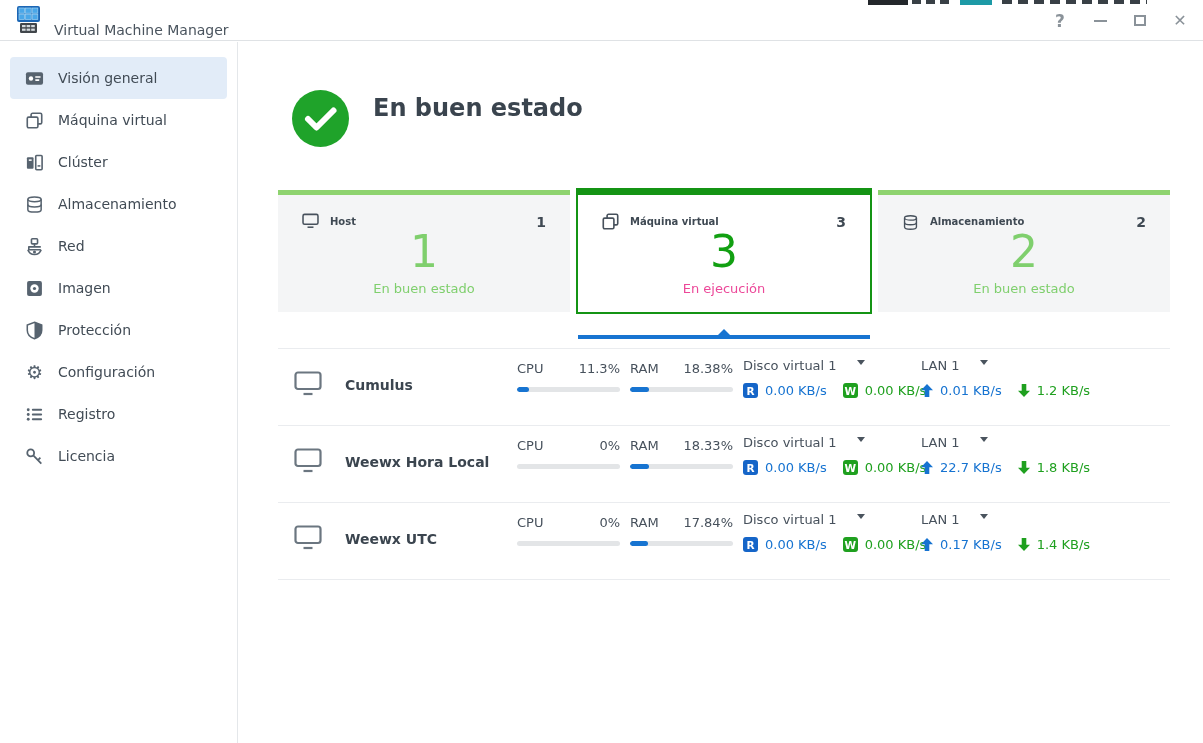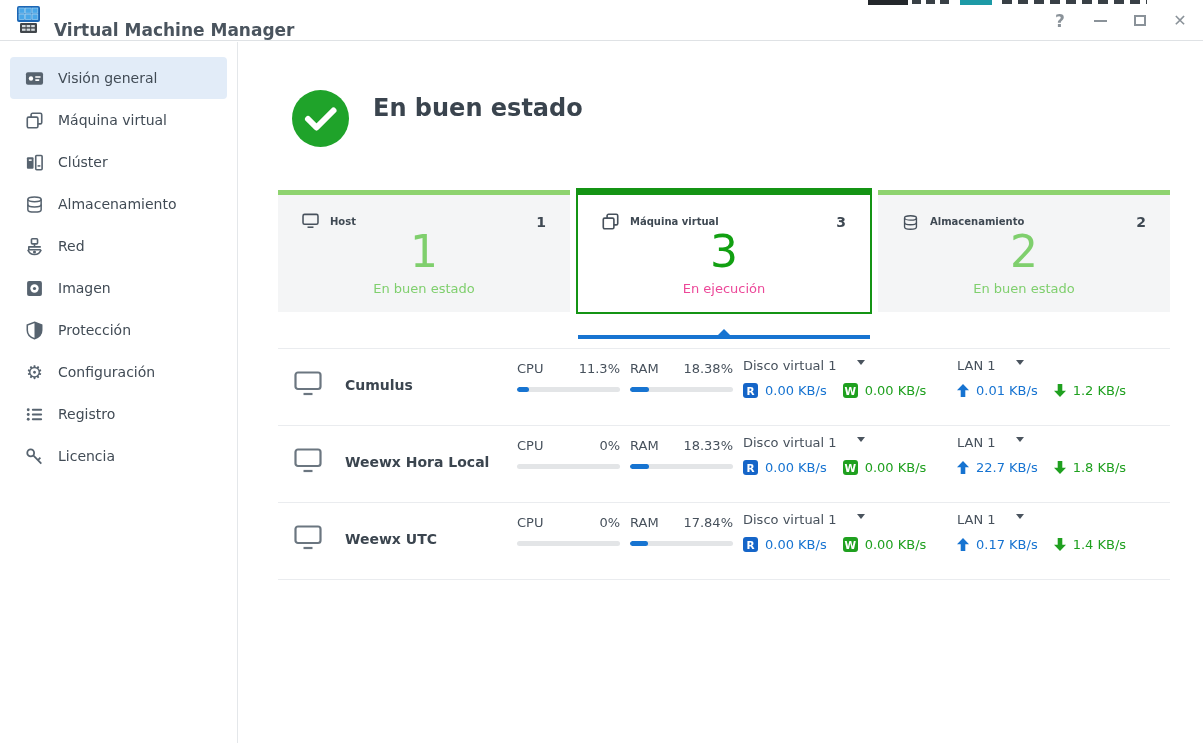--- a/index.html
+++ b/index.html
@@ -14,21 +14,21 @@
   .frag-teal  { left:960px; width:32px; height:5px; background:#1d9aa6; }
   .frag-d1 { left:912px; width:42px; height:4px;
     background:repeating-linear-gradient(90deg,#394046 0 9px,transparent 9px 14px); }
   .frag-d2 { left:1002px; width:145px; height:4px;
     background:repeating-linear-gradient(90deg,#394046 0 10px,transparent 10px 16px); }
 
   
   .titlebar { position:absolute; top:0; left:0; width:1203px; height:41px;
     background:#fff; border-bottom:1px solid #dfe2e5; display:flex; align-items:center; }
   .app-icon { margin-left:12px; width:32px; height:32px; display:inline-flex; }
-  .app-title { margin-left:10px; font-size:17px; font-weight:bold; color:#4a545e;margin-top:20px; }
+  .app-title { margin-left:10px; font-size:14px; font-weight:normal; color:#4a545e;margin-top:20px; }
   .win-controls { position:absolute; right:14px; top:0; height:41px;
     display:flex; align-items:center; gap:22px; }
   .wc { width:18px; height:18px; display:inline-flex; align-items:center;
     justify-content:center; color:#8a9299; font-size:16px; cursor:pointer; }
   .wc-help { font-size:17px; font-weight:bold; }
   .wc-min i { display:block; width:13px; height:2px; background:#8a9299; }
   .wc-max i { display:block; width:12px; height:11px; border:2px solid #8a9299; }
 
   
   .sidebar { position:absolute; top:42px; left:0; width:238px; height:701px;
@@ -73,21 +73,21 @@
   .vm-row { position:relative; height:77px; border-bottom:1px solid #eaecef; }
   .vm-icon { position:absolute; left:16px; top:22px; width:28px; height:25px; color:#6b7680; }
   .vm-name { position:absolute; left:67px; top:28px; font-size:14px; font-weight:bold;
     color:#3b454f; width:160px; }
   .meter { position:absolute; top:12px; width:103px; }
   .meter.cpu { left:239px; } .meter.ram { left:352px; }
   .meter-top { display:flex; justify-content:space-between; font-size:13px; color:#47515c; }
   .track { margin-top:11px; height:5px; border-radius:3px; background:#e3e5e7; overflow:hidden; }
   .fill { height:5px; border-radius:3px; background:#1774d1; width:0; }
   .io { position:absolute; top:9px; }
-  .io.disk { left:465px; } .io.lan { left:679px; }
+  .io.disk { left:465px; } .io.lan { left:643px; }
   .io-label { font-size:13px; color:#47515c; display:flex; align-items:flex-start; gap:20px; }
   .caret { width:0; height:0; border-left:4px solid transparent; border-right:4px solid transparent;
     border-top:5px solid #4a545e; display:inline-block; margin-top:2px; }
   .io-vals { margin-top:10px; display:flex; align-items:center; font-size:13px; }
   .badge { width:15px; height:15px; border-radius:3px; color:#fff; font-size:10.5px;
     font-weight:bold; display:inline-flex; align-items:center; justify-content:center; }
   .badge.r { background:#1565c8; }
   .badge.w { background:#1fa01f; }
   .v { margin-left:7px; }
   .v.blue { color:#1673d1; } .v.green { color:#1fa01f; }

